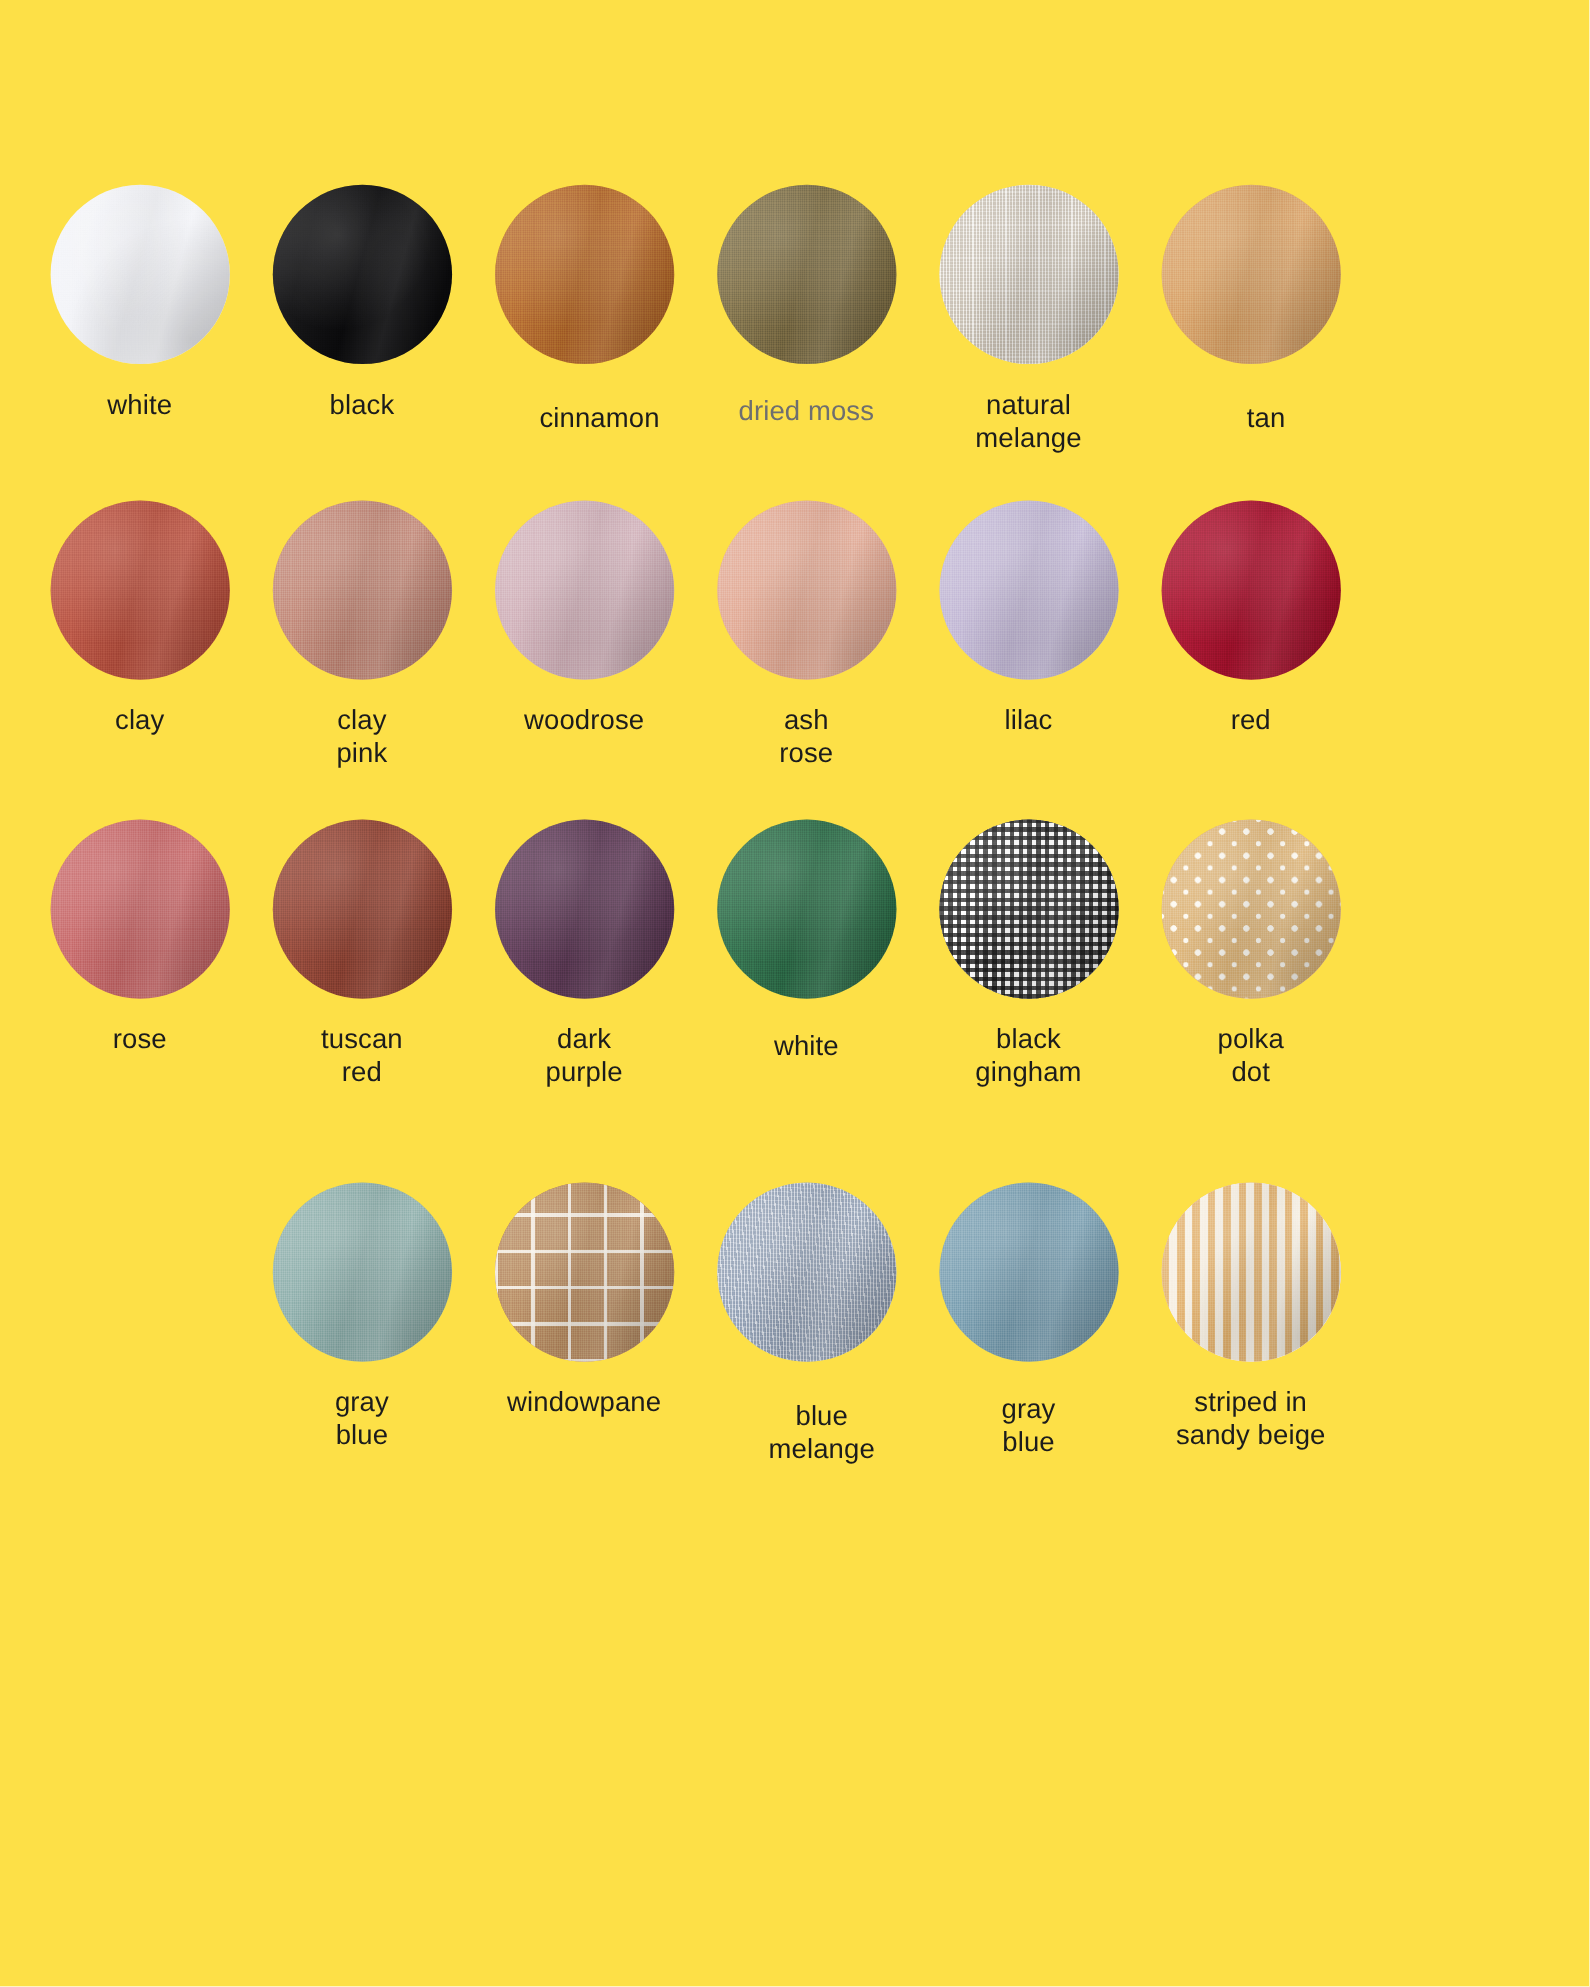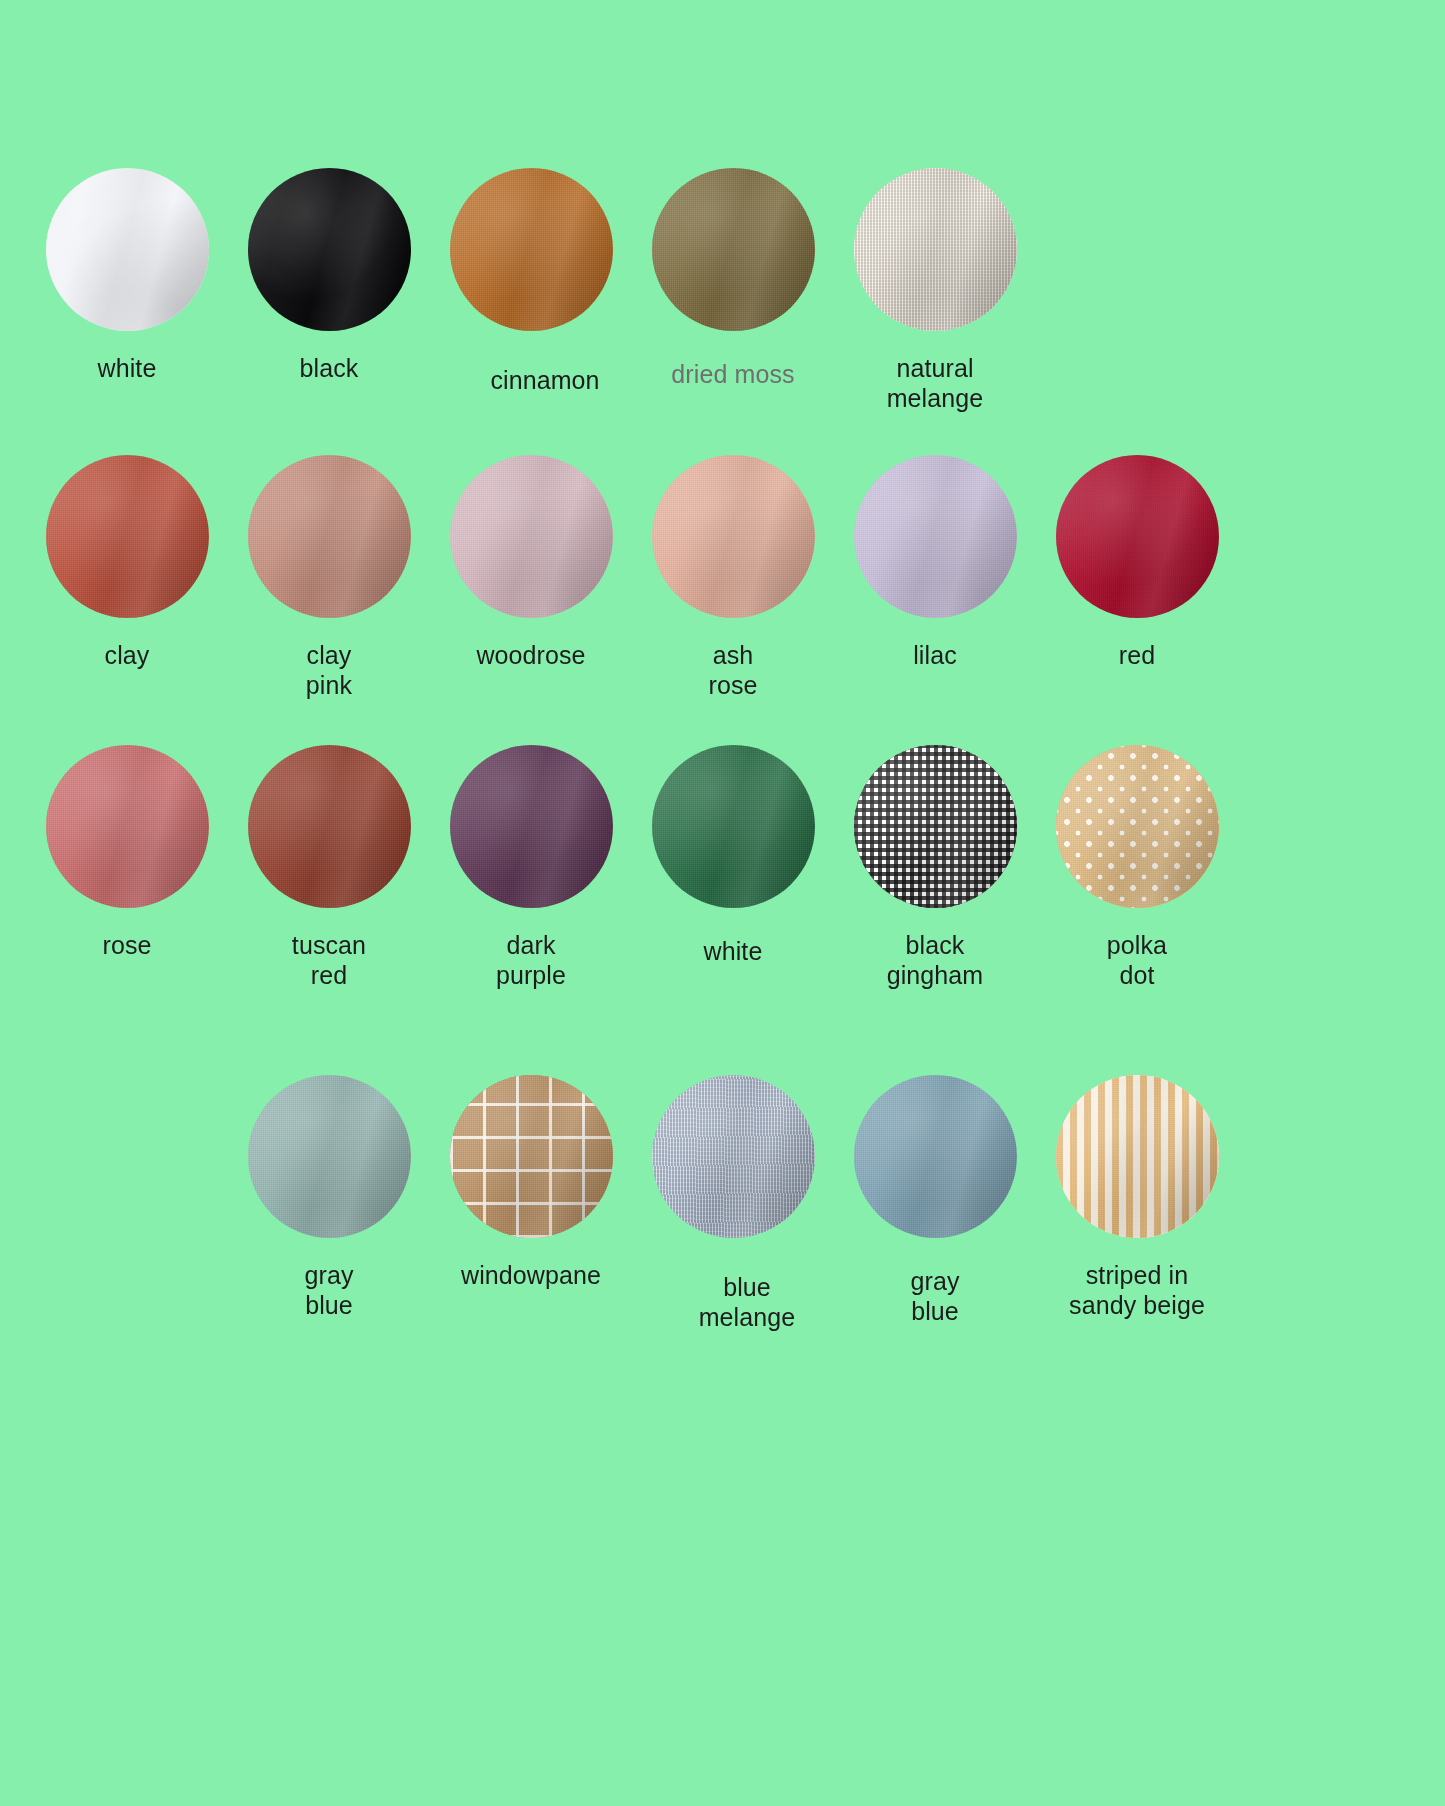--- a/index.html
+++ b/index.html
@@ -12,21 +12,21 @@
     height: 1806px;
     font-family: "Liberation Sans", sans-serif;
     color: #1a1a1a;
     overflow: hidden;
   }
 
   #board {
     position: relative;
     width: 1445px;
     height: 1806px;
-    background: #86efac;
+    background: #fde047;
   }
 
   .swatch-row {
     position: absolute;
     display: flex;
     left: 0;
     width: 1445px;
   }
 
   .cell {
@@ -201,20 +201,30 @@
           <div class="disc" style="background: rgb(231, 226, 216);">
             <div class="weave"></div>
             <div class="pat-natmel"></div>
             <div class="drape"></div>
             <div class="shade"></div>
           </div>
         </div>
         <div class="label">natural
 melange</div>
       </div>
+      <div class="cell">
+        <div class="disc-wrap">
+          <div class="disc" style="background: rgb(217, 162, 104);">
+            <div class="weave"></div>
+            <div class="drape"></div>
+            <div class="shade"></div>
+          </div>
+        </div>
+        <div class="label lbl-off-12">tan</div>
+      </div>
     </div>
     <div class="swatch-row" style="top: 455px; padding-left: 26px;">
       <div class="cell">
         <div class="disc-wrap">
           <div class="disc" style="background: rgb(184, 80, 63);">
             <div class="weave"></div>
             <div class="drape"></div>
             <div class="shade"></div>
           </div>
         </div>

